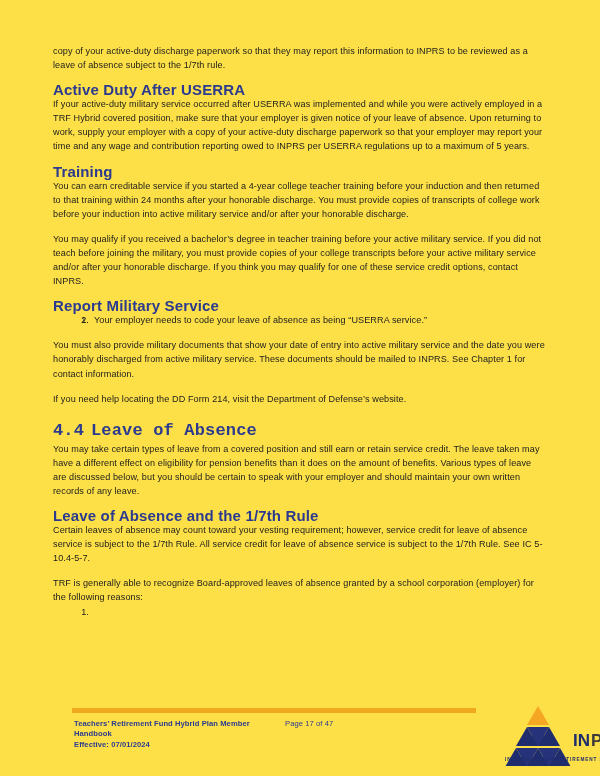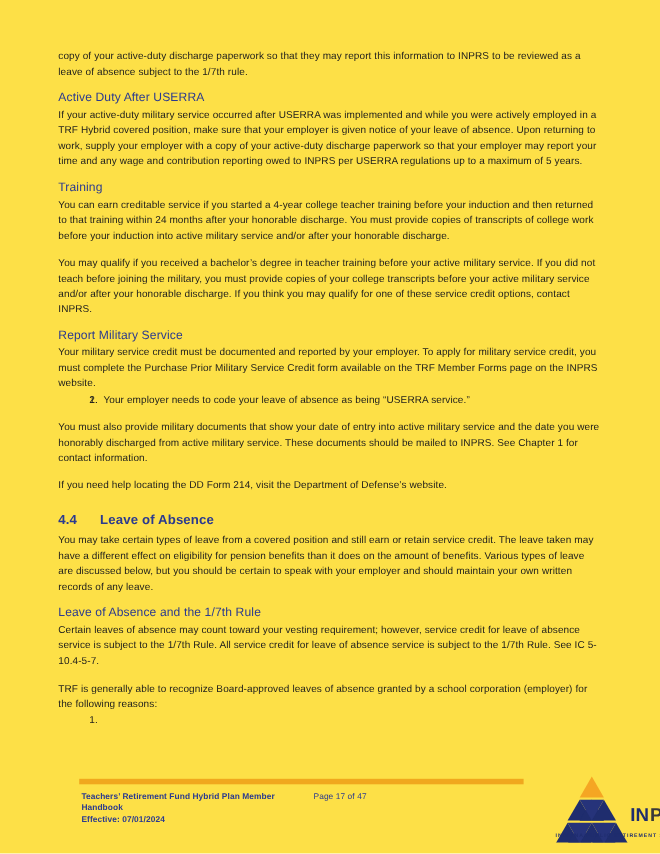--- a/index.html
+++ b/index.html
@@ -34,33 +34,34 @@
     line-height: 14.1px;
     text-align: left;
     color: #1c1c1c;
     letter-spacing: 0.01em;
   }
   p.tight {
     margin-bottom: 0;
   }
   h3.sub-heading {
     margin: 11px 0 1px 0;
-    font-size: 11px;
+    font-size: 15px;
     line-height: 13px;
-    font-weight: normal;
+    font-weight: bold;
     color: #2b3a8f;
     letter-spacing: 0.01em;
   }
   h2.section-heading {
     margin: 15px 0 2px 0;
-    font-size: 12px;
+    font-size: 17px;
     line-height: 19px;
     font-weight: bold;
     color: #2b3a8f;
     letter-spacing: 0.01em;
+    font-family: Liberation Mono, monospace;
   }
   h2.section-heading .sec-num {
     display: inline-block;
     min-width: 38px;
   }
   ol.num-list {
     margin: 0 0 11px 0;
     padding: 0;
     list-style: none;
   }
@@ -142,21 +143,20 @@
     <p class="body-text">copy of your active-duty discharge paperwork so that they may report this information to INPRS to be reviewed as a leave of absence subject to the 1/7th rule.</p>
 
     <h3 class="sub-heading">Active Duty After USERRA</h3>
     <p class="body-text">If your active-duty military service occurred after USERRA was implemented and while you were actively employed in a TRF Hybrid covered position, make sure that your employer is given notice of your leave of absence. Upon returning to work, supply your employer with a copy of your active-duty discharge paperwork so that your employer may report your time and any wage and contribution reporting owed to INPRS per USERRA regulations up to a maximum of 5 years.</p>
 
     <h3 class="sub-heading">Training</h3>
     <p class="body-text">You can earn creditable service if you started a 4-year college teacher training before your induction and then returned to that training within 24 months after your honorable discharge. You must provide copies of transcripts of college work before your induction into active military service and/or after your honorable discharge.</p>
     <p class="body-text">You may qualify if you received a bachelor’s degree in teacher training before your active military service. If you did not teach before joining the military, you must provide copies of your college transcripts before your active military service and/or after your honorable discharge. If you think you may qualify for one of these service credit options, contact INPRS.</p>
 
     <h3 class="sub-heading">Report Military Service</h3>
-    <p class="body-text tight">Your military service credit must be documented and reported by your employer. To apply for military service credit, you must complete the Purchase Prior Military Service Credit form available on the TRF Member Forms page on the INPRS website.</p>
 
     <ol class="num-list">
       <li>
         <span class="marker">1.</span>
       </li>
       <li>
         <span class="marker">2.</span>
         <span>Your employer needs to code your leave of absence as being “USERRA service.”</span>
       </li>
     </ol>

